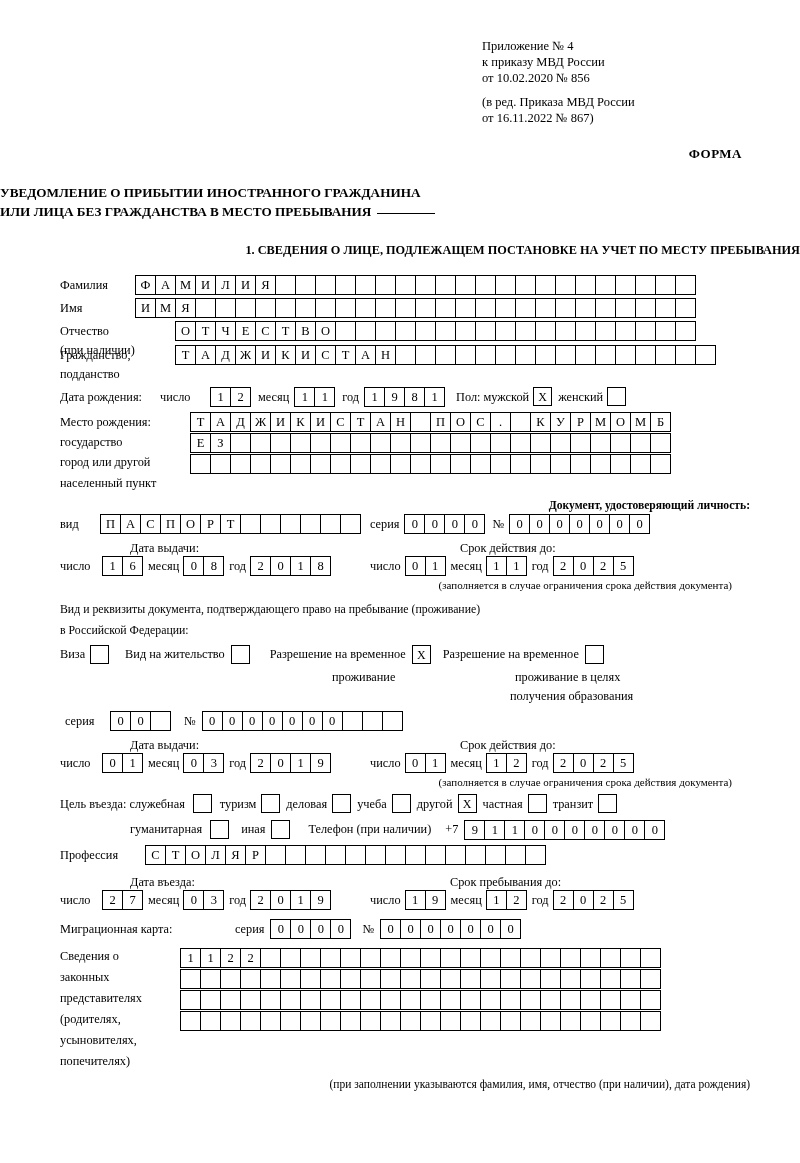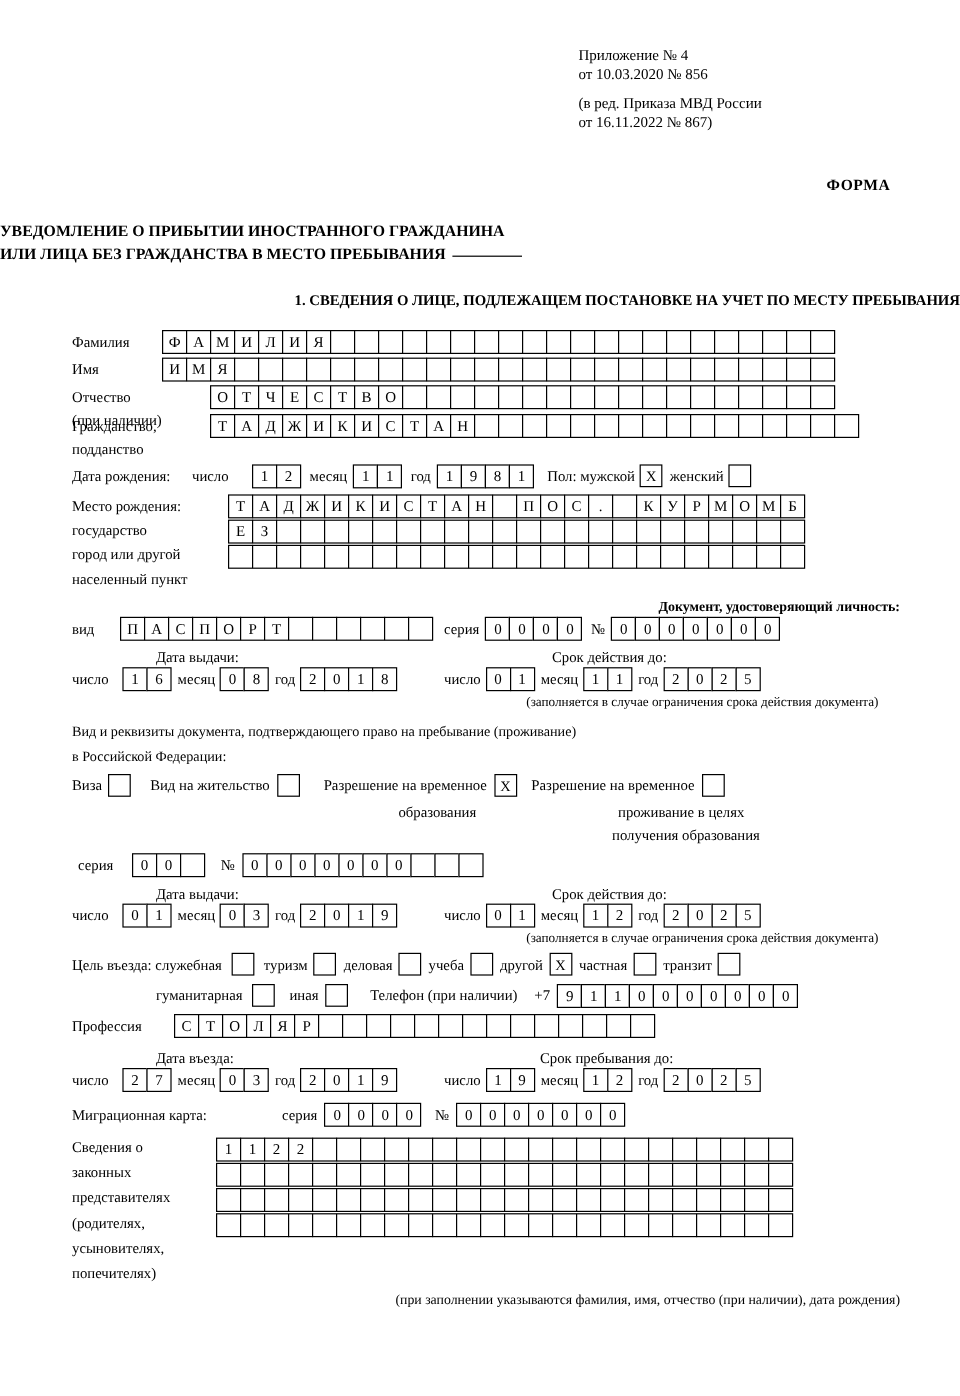--- a/index.html
+++ b/index.html
@@ -130,21 +130,22 @@
   
   .abs { position: absolute; }
 </style>
 </head>
 <body>
 
 <div class="page">
 
   <div class="header-block">
     <div class="line">Приложение № 4</div>
-    <div class="line">от 10.03.2020 № 856</div>
+    <div class="line">к приказу МВД России</div>
+    <div class="line">от 10.02.2020 № 856</div>
     <div class="gap"></div>
     <div class="line">(в ред. Приказа МВД России</div>
     <div class="line">от 16.11.2022 № 867)</div>
   </div>
 
   <div class="forma">ФОРМА</div>
 
   <div class="title">
     <div>УВЕДОМЛЕНИЕ О ПРИБЫТИИ ИНОСТРАННОГО ГРАЖДАНИНА</div>
     <div><span>ИЛИ ЛИЦА БЕЗ ГРАЖДАНСТВА В МЕСТО ПРЕБЫВАНИЯ</span><span class="u-line"></span></div>
@@ -498,21 +499,21 @@
       <div class="box" style="margin-left:5px"></div>
       <div class="lbl" style="margin-left:16px">Вид на жительство</div>
       <div class="box" style="margin-left:6px"></div>
       <div class="lbl" style="margin-left:20px">Разрешение на временное</div>
       <div class="box" style="margin-left:6px">X</div>
       <div class="lbl" style="margin-left:12px">Разрешение на временное</div>
       <div class="box" style="margin-left:6px"></div>
     </div>
 
     <div style="position:relative;height:40px">
-      <div class="lbl abs" style="left:272px;top:0">образования</div>
+      <div class="lbl abs" style="left:272px;top:0">проживание</div>
       <div class="lbl abs" style="left:455px;top:0">проживание в целях</div>
       <div class="lbl abs" style="left:450px;top:19px">получения образования</div>
     </div>
 
     <div class="row" style="margin-top:4px">
       <div class="lbl" style="width:45px;padding-left:5px">серия</div>
       <div class="cells" id="cells-permit-series">
           <div class="cell">0</div>
           <div class="cell">0</div>
           <div class="cell"></div>

